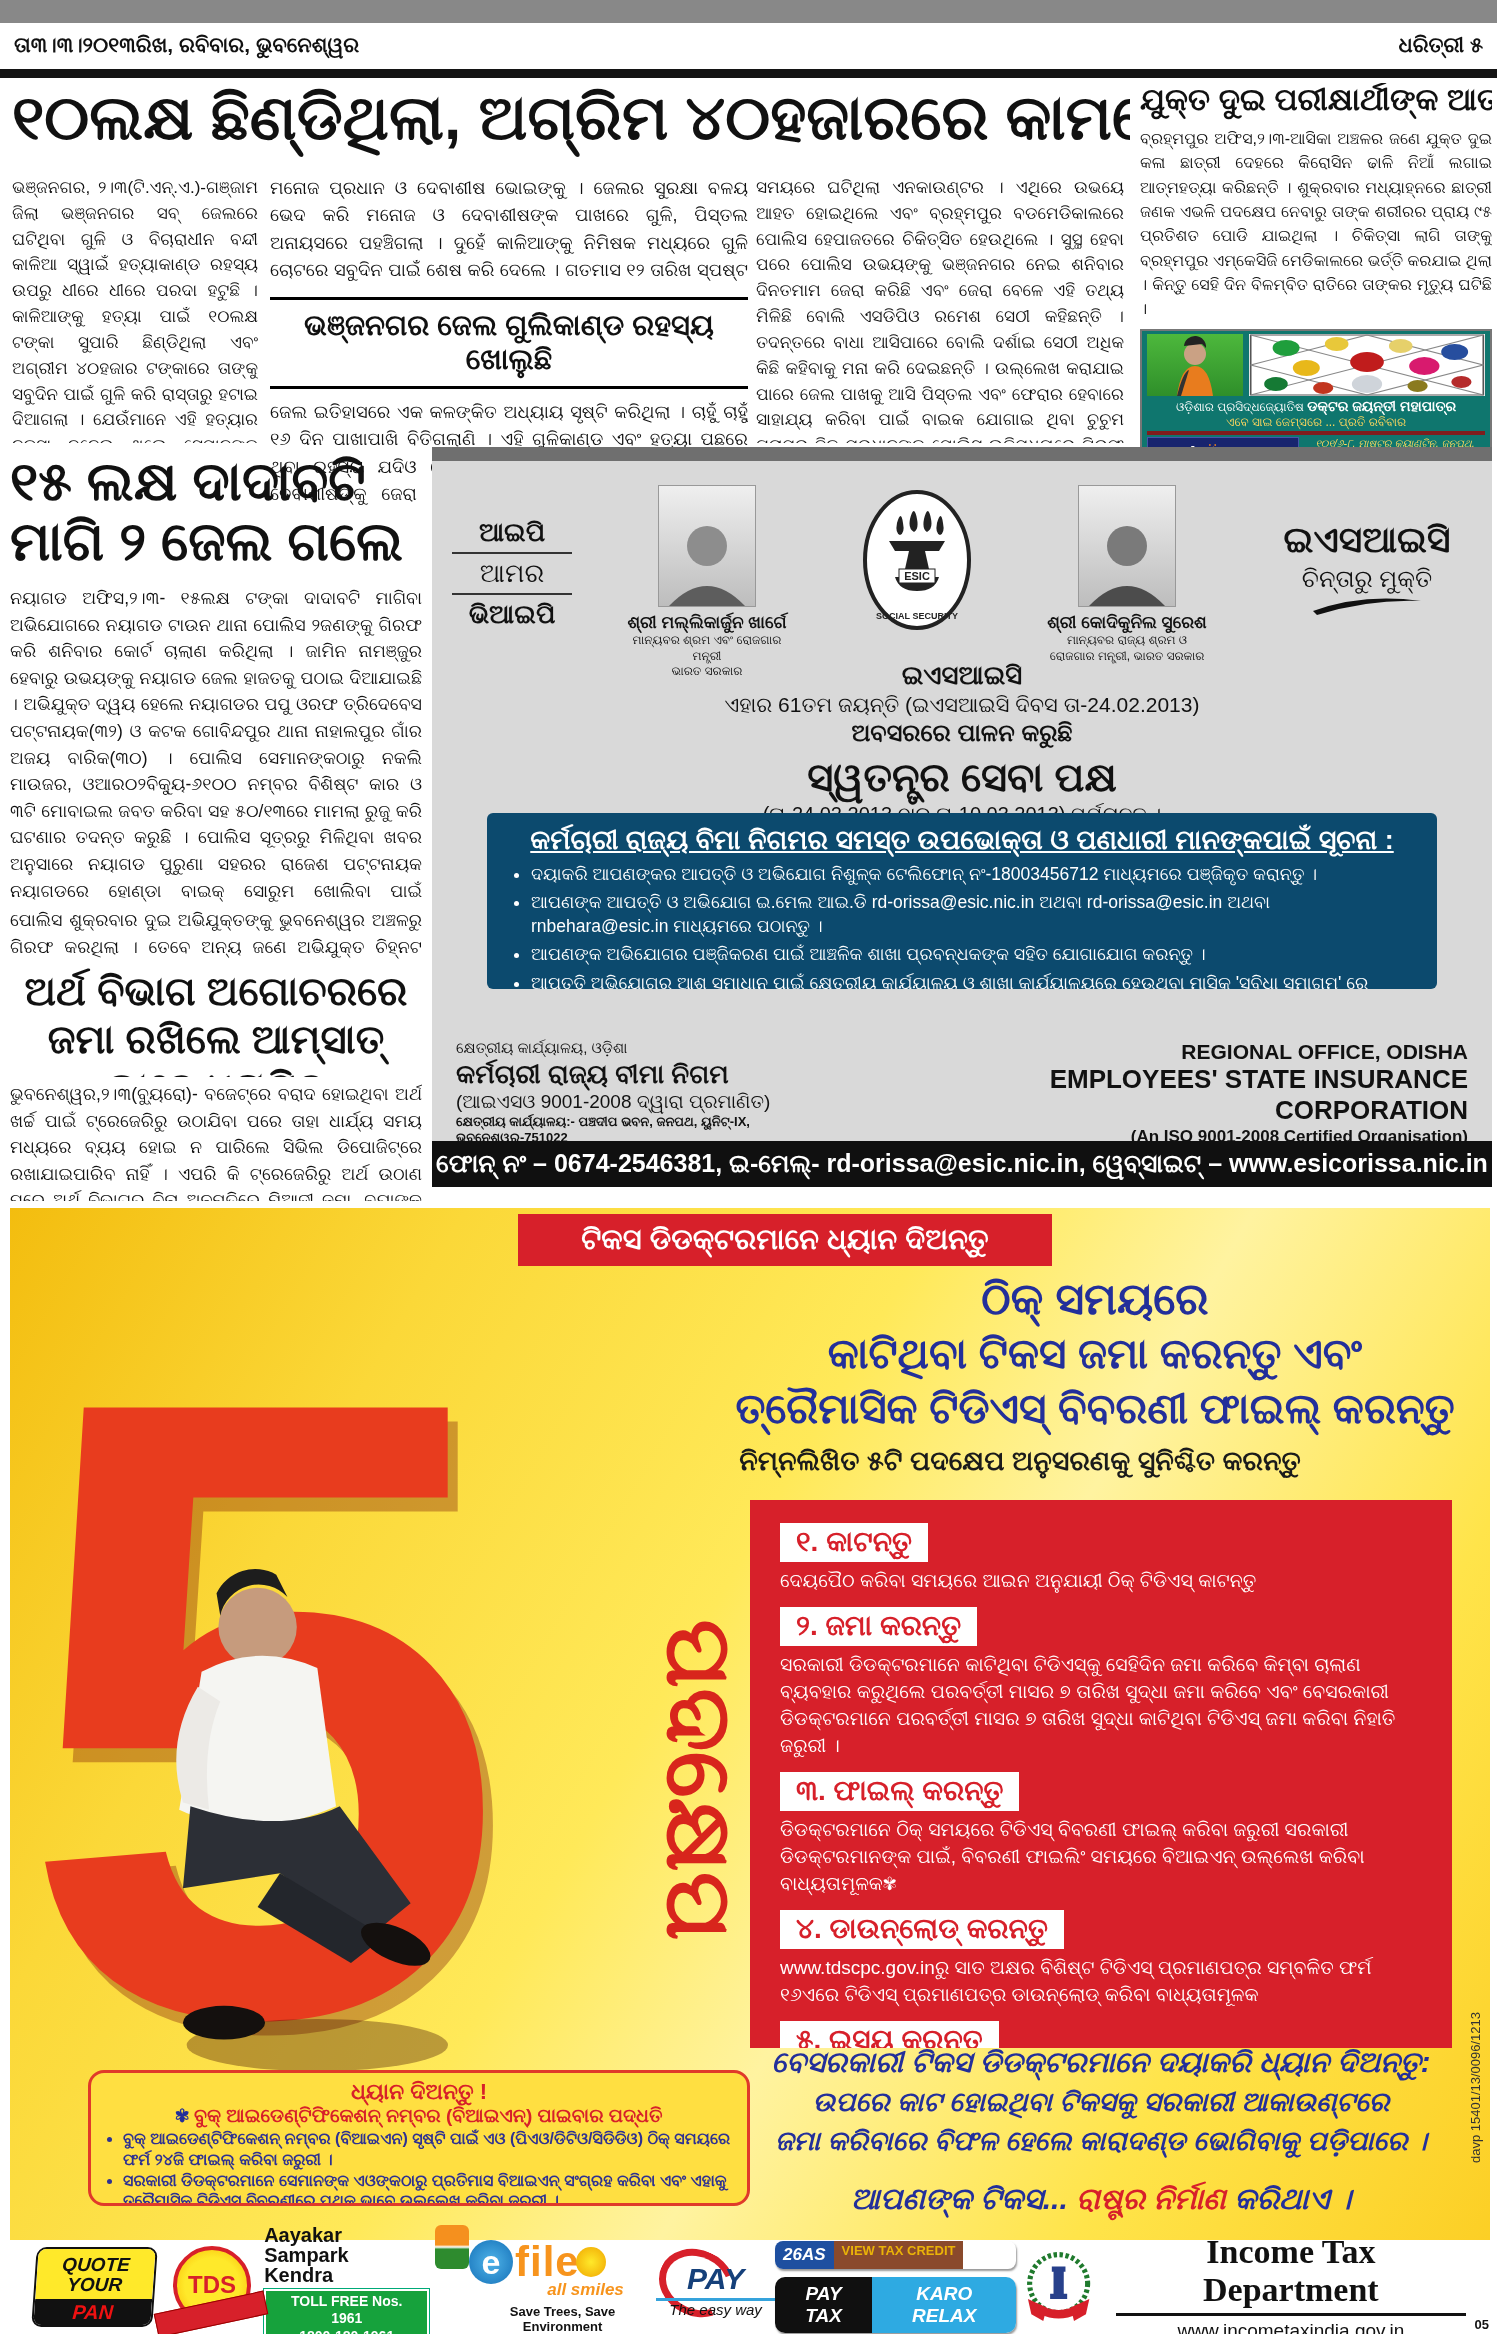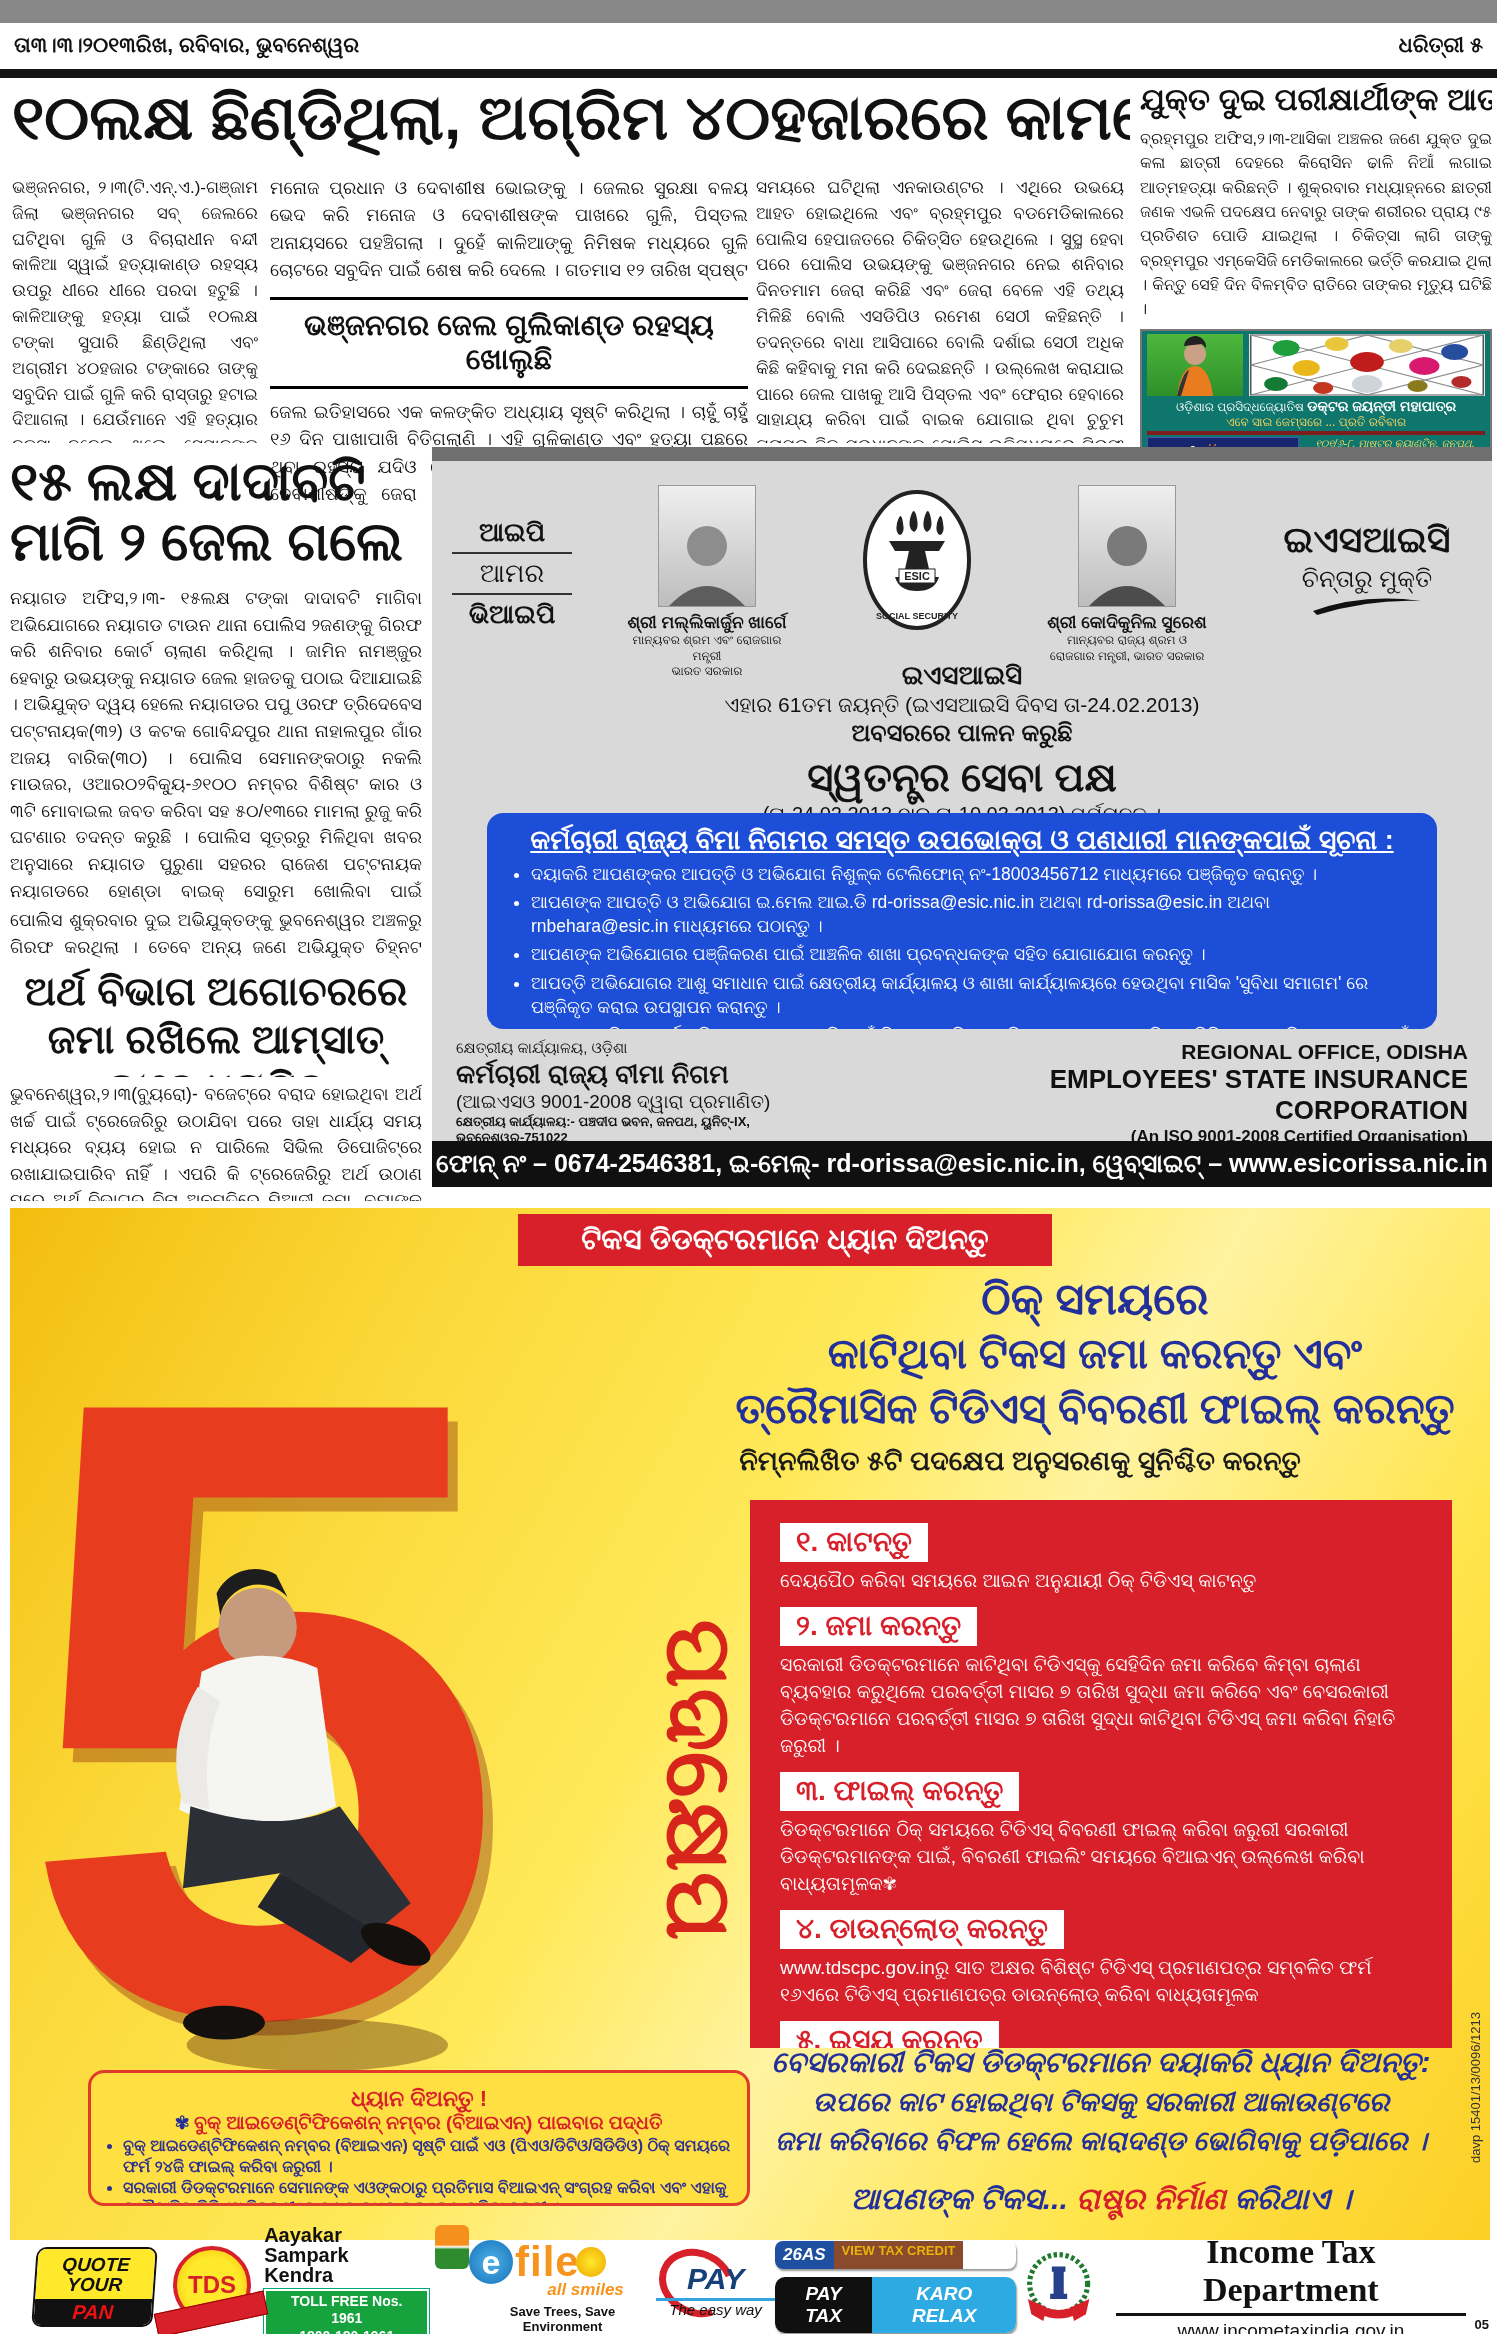--- a/index.html
+++ b/index.html
@@ -59,22 +59,22 @@
   .esic-logo{width:150px;text-align:center;}
   .esic-right{width:210px;text-align:center;margin-top:34px;}
   .esic-right .r1{font-size:36px;font-weight:bold;}
   .esic-right .r2{font-size:24px;margin-top:4px;}
   .esic-center{position:absolute;top:198px;left:0;width:100%;text-align:center;line-height:1.25;}
   .ec1{font-size:26px;font-weight:bold;}
   .ec2{font-size:21px;}
   .ec3{font-size:24px;font-weight:bold;}
   .ec4{font-size:40px;font-weight:bold;margin-top:4px;}
   .ec5{font-size:20px;}
-  .esic-notice{position:absolute;top:352px;left:55px;right:55px;height:216px;background:#1d4ed8;
-               border-radius:16px;color:#fff;padding:12px 26px;box-sizing:border-box;overflow:hidden;}
+  .esic-notice{position:absolute;top:352px;left:55px;right:55px;height:176px;background:#0c4a6e;
+               border-radius:6px;color:#fff;padding:12px 26px;box-sizing:border-box;overflow:hidden;}
   .en-title{text-align:center;font-size:27px;font-weight:bold;text-decoration:underline;margin-bottom:6px;}
   .esic-notice ul{margin:0;padding-left:18px;}
   .esic-notice li{font-size:17.5px;line-height:1.38;margin-bottom:4px;}
   .esic-off{position:absolute;top:578px;left:24px;right:24px;display:flex;justify-content:space-between;}
   .off-od{width:400px;font-size:14px;line-height:1.25;}
   .off-od .b1{font-size:15px;}
   .off-od .b2{font-size:26px;font-weight:bold;}
   .off-od .b3{font-size:19px;}
   .off-od .b4{font-size:13px;font-weight:bold;}
   .off-en{width:590px;text-align:right;line-height:1.2;}
@@ -106,21 +106,21 @@
   .step-label{display:inline-block;background:#fff;color:#d7202a;font-weight:bold;font-size:28px;
               padding:3px 16px;margin:5px 0 3px;}
   .step-body{color:#fff;font-size:19px;line-height:1.42;margin:3px 0 7px;}
   .tax-note{position:absolute;left:740px;top:833px;width:702px;text-align:center;color:#232f9a;
             font-weight:bold;line-height:1.45;font-style:italic;}
   .tax-note .n1{font-size:29px;}
   .tax-note .n2,.tax-note .n3{font-size:27px;}
   .tax-tag{margin-top:16px;font-size:30px;font-weight:bold;}
   .tag-b{color:#232f9a;} .tag-r{color:#d7202a;}
   .attnbox{position:absolute;left:78px;top:862px;width:662px;height:136px;background:#ffdf41;
-           border:3px solid #e03a2a;border-radius:16px;padding:13px 16px;box-sizing:border-box;overflow:hidden;}
+           border:3px solid #e03a2a;border-radius:16px;padding:6px 16px;box-sizing:border-box;overflow:hidden;}
   .ab-title{text-align:center;color:#d7202a;font-weight:bold;font-size:22px;}
   .ab-sub{text-align:center;color:#d7202a;font-weight:bold;font-size:19px;}
   .ab-sub .star{color:#232f9a;}
   .attnbox ul{margin:2px 0 0;padding-left:16px;}
   .attnbox li{font-size:16px;line-height:1.3;color:#2e3192;font-weight:bold;}
   .davp{position:absolute;left:1315px;top:872px;width:300px;transform:rotate(-90deg);
         font-size:13px;color:#333;text-align:center;}
   
   .foot{top:2217px;left:10px;width:1480px;height:94px;background:#fff;display:flex;
         align-items:center;justify-content:space-around;padding:0 24px;box-sizing:border-box;}

